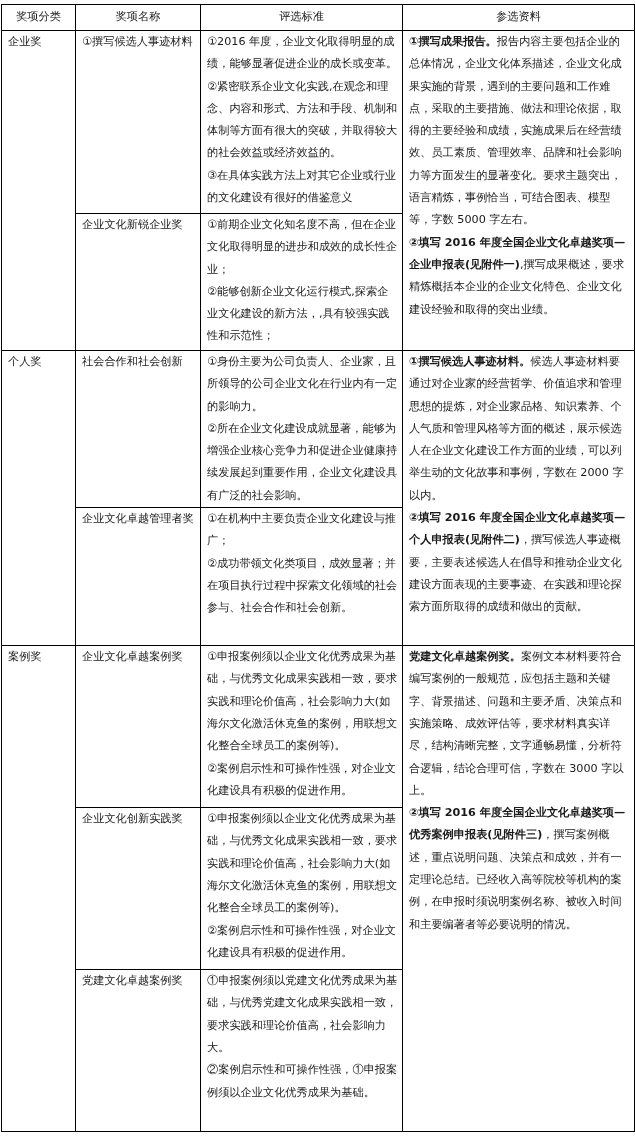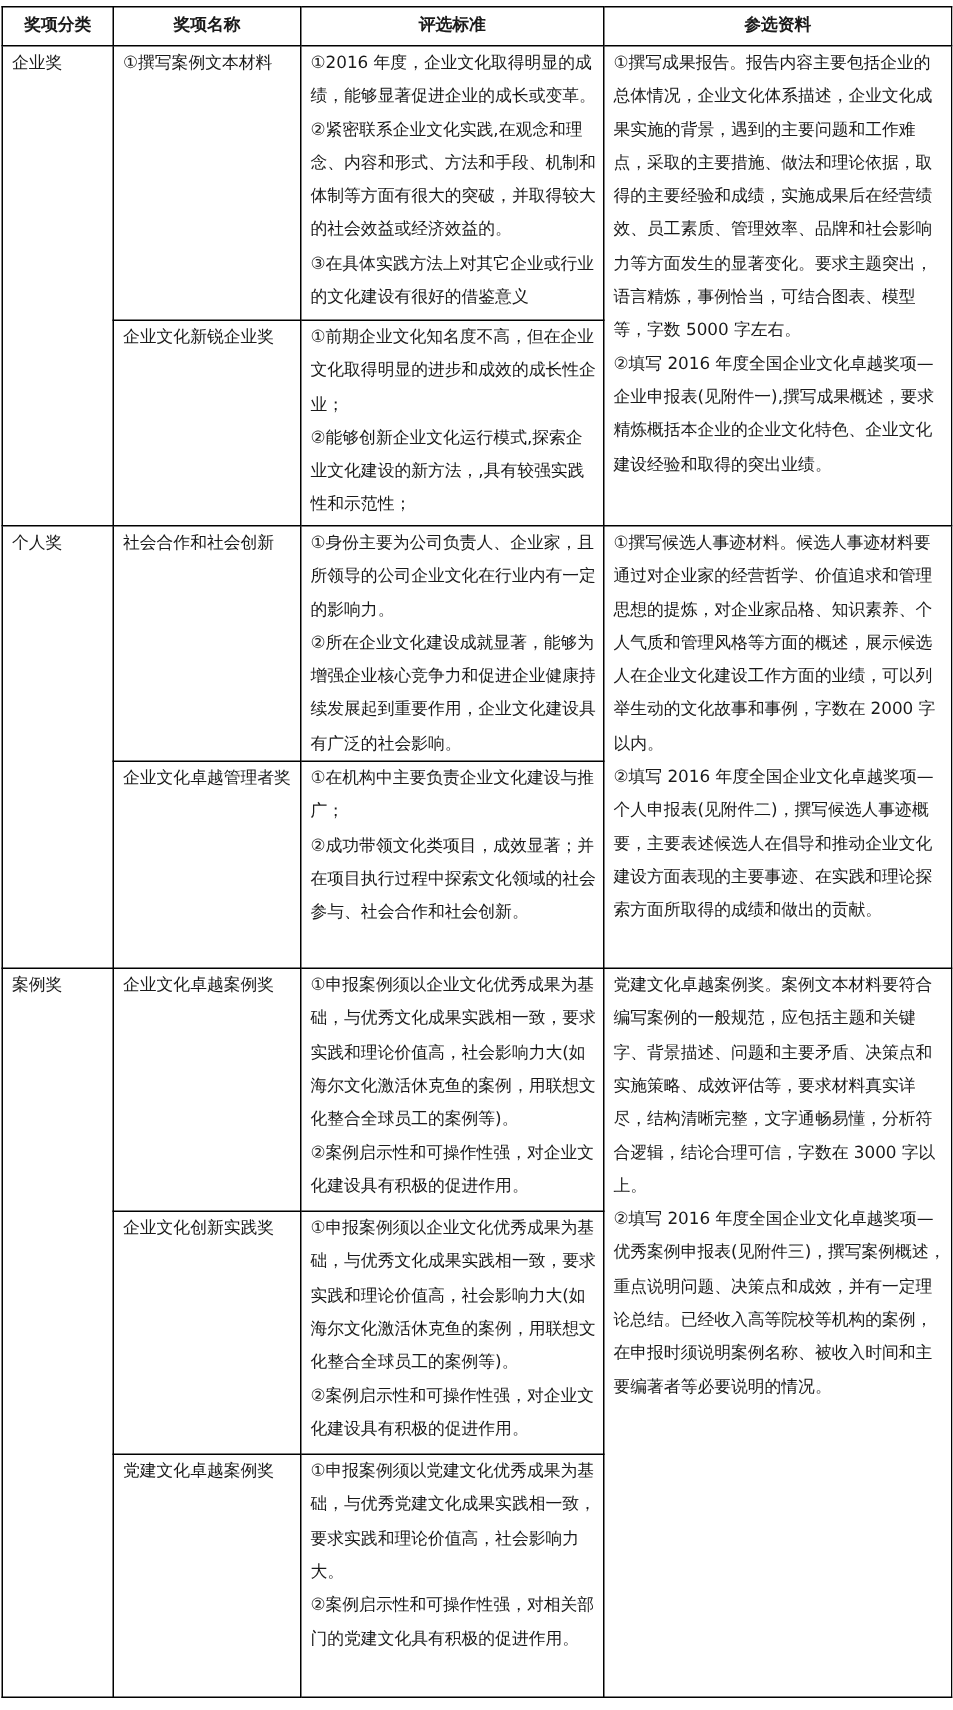--- a/index.html
+++ b/index.html
@@ -1,22 +1,22 @@
 <!DOCTYPE html>
 <html><head>
 <meta charset="utf-8">
 <style>
   html, body { margin: 0; padding: 0; background: #ffffff; }
   body { width: 635px; height: 1140px; overflow: hidden; font-family: "DejaVu Sans", "Liberation Sans", sans-serif; color: #1a1a1a; }
   table { border-collapse: collapse; table-layout: fixed; width: 633px; margin-left: 1px; margin-top: 4px; }
   td, th { border: 1px solid #000; vertical-align: top; font-size: 11.2px; line-height: 22.3px; padding: 0 3px 0 6px; word-break: break-all; }
-  th { font-weight: bold; height: 25px; line-height: 24px; padding: 0; }
+  th { font-weight: normal; height: 25px; line-height: 24px; padding: 0; }
   col.c1 { width: 74px; } col.c2 { width: 125px; } col.c3 { width: 202px; } col.c4 { width: 232px; }
   .crit p, .mat p { margin: 0; }
-  .mat b { font-weight: normal; }
+  .mat b { font-weight: bold; }
 </style>
 </head>
 <body>
 
 <table>
   <colgroup>
       <col class="c1">
       <col class="c2">
       <col class="c3">
       <col class="c4">
@@ -26,21 +26,21 @@
       <th>奖项分类</th>
       <th>奖项名称</th>
       <th>评选标准</th>
       <th>参选资料</th>
     </tr>
   </thead>
   <tbody>
 
     <tr style="height:183px;">
       <td rowspan="2">企业奖</td>
-      <td>①撰写案例文本材料</td>
+      <td>①撰写候选人事迹材料</td>
       <td class="crit">
         <p>①2016 年度，企业文化取得明显的成绩，能够显著促进企业的成长或变革。</p>
         <p>②紧密联系企业文化实践,在观念和理念、内容和形式、方法和手段、机制和体制等方面有很大的突破，并取得较大的社会效益或经济效益的。</p>
         <p>③在具体实践方法上对其它企业或行业的文化建设有很好的借鉴意义</p>
       </td>
       <td rowspan="2" class="mat">
         <p><b>①撰写成果报告。</b><span>报告内容主要包括企业的总体情况，企业文化体系描述，企业文化成果实施的背景，遇到的主要问题和工作难点，采取的主要措施、做法和理论依据，取得的主要经验和成绩，实施成果后在经营绩效、员工素质、管理效率、品牌和社会影响力等方面发生的显著变化。要求主题突出，语言精炼，事例恰当，可结合图表、模型等，字数 5000 字左右。</span></p>
         <p><b>②填写 2016 年度全国企业文化卓越奖项—企业申报表(见附件一)</b><span>,撰写成果概述，要求精炼概括本企业的企业文化特色、企业文化建设经验和取得的突出业绩。</span></p>
       </td>
     </tr>
@@ -84,21 +84,21 @@
         <p><b>②填写 2016 年度全国企业文化卓越奖项—优秀案例申报表(见附件三)</b><span>，撰写案例概述，重点说明问题、决策点和成效，并有一定理论总结。已经收入高等院校等机构的案例，在申报时须说明案例名称、被收入时间和主要编著者等必要说明的情况。</span></p>
       </td>
     </tr>
     <tr style="height:162px;">
       <td>企业文化创新实践奖</td>
       <td class="crit">
         <p>①申报案例须以企业文化优秀成果为基础，与优秀文化成果实践相一致，要求实践和理论价值高，社会影响力大(如海尔文化激活休克鱼的案例，用联想文化整合全球员工的案例等)。</p>
         <p>②案例启示性和可操作性强，对企业文化建设具有积极的促进作用。</p>
       </td>
     </tr>
-    <tr style="height:162px;">
+    <tr style="height:162px;font-family:Liberation Mono, monospace;">
       <td>党建文化卓越案例奖</td>
       <td class="crit">
         <p>①申报案例须以党建文化优秀成果为基础，与优秀党建文化成果实践相一致，要求实践和理论价值高，社会影响力大。</p>
-        <p>②案例启示性和可操作性强，对相关部门的党建文化具有积极的促进作用。</p>
+        <p>②案例启示性和可操作性强，①申报案例须以企业文化优秀成果为基础。</p>
       </td>
     </tr>
   </tbody>
 </table>
 
 </body></html>

